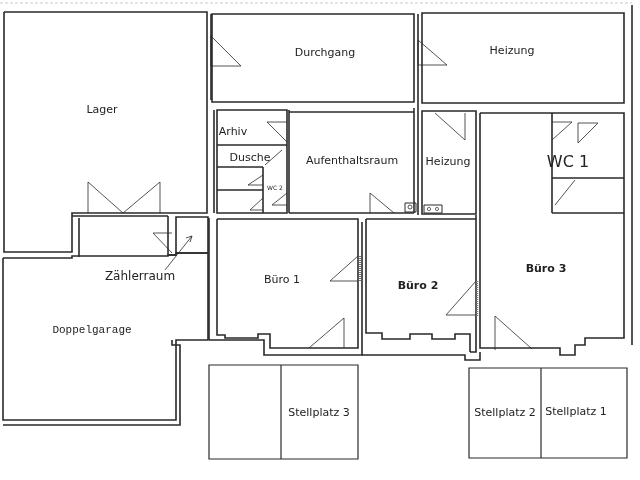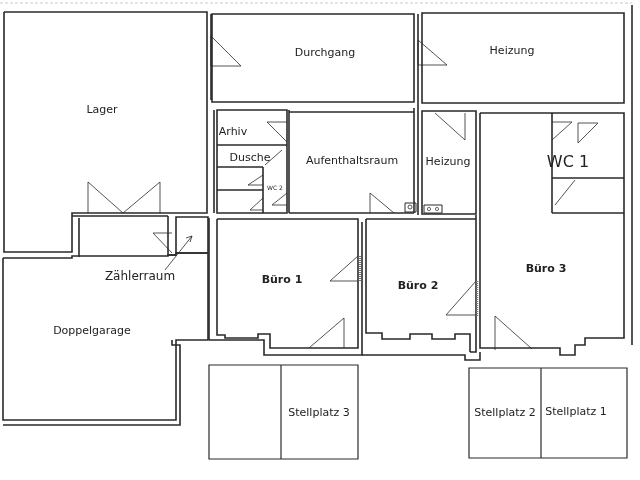--- a/index.html
+++ b/index.html
@@ -178,20 +178,20 @@
   <div class="lbl" style="left:102px;top:109px;text-align:center;">Lager</div>
   <div class="lbl" style="left:325px;top:52px;">Durchgang</div>
   <div class="lbl" style="left:512px;top:50px;">Heizung</div>
   <div class="lbl" style="left:233px;top:131px;">Arhiv</div>
   <div class="lbl" style="left:250px;top:157px;">Dusche</div>
   <div class="lbl tiny" style="left:275px;top:187px;">WC 2</div>
   <div class="lbl" style="left:352px;top:160px;">Aufenthaltsraum</div>
   <div class="lbl" style="left:448px;top:161px;">Heizung</div>
   <div class="lbl big" style="left:568px;top:161px;">WC 1</div>
   <div class="lbl small" style="left:140px;top:276px;">Zählerraum</div>
-  <div class="lbl" style="left:282px;top:279px;font-weight:bold;">Büro 1</div>
+  <div class="lbl" style="left:282px;top:279px;">Büro 1</div>
   <div class="lbl" style="left:418px;top:285px;font-weight:bold;">Büro 2</div>
   <div class="lbl" style="left:546px;top:268px;font-weight:bold;">Büro 3</div>
-  <div class="lbl" style="left:92px;top:330px;">Doppelgarage</div>
+  <div class="lbl" style="left:92px;top:330px;font-family:Liberation Mono, monospace;">Doppelgarage</div>
   <div class="lbl" style="left:319px;top:412px;">Stellplatz 3</div>
   <div class="lbl" style="left:505px;top:412px;">Stellplatz 2</div>
   <div class="lbl" style="left:576px;top:411px;">Stellplatz 1</div>
 </div>
 
 </body></html>

